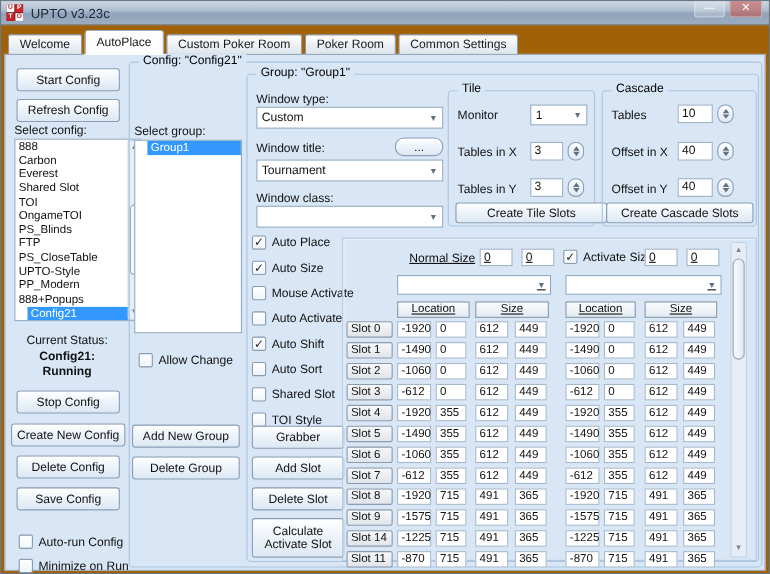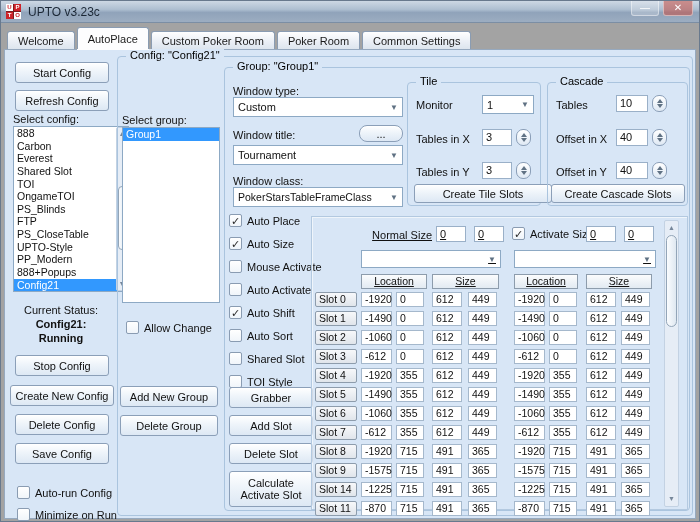--- a/index.html
+++ b/index.html
@@ -1,17 +1,17 @@
 <!DOCTYPE html>
 <html><head>
 <meta charset="utf-8">
 <style>
   html,body{margin:0;padding:0;background:#cfd9e4;}
   *{box-sizing:border-box;font-family:"Liberation Sans","DejaVu Sans",sans-serif;}
-  .window{position:relative;width:700px;height:522px;background:#a3a3a3;border:1px solid #68798d;overflow:hidden;}
+  .window{position:relative;width:700px;height:522px;background:#a16207;border:1px solid #68798d;overflow:hidden;}
   
   .titlebar{position:absolute;left:0;top:0;width:100%;height:22px;
     background:linear-gradient(#cdd8e4 0%,#aebfd1 40%,#90a3ba 55%,#9cadc1 100%);
     border-bottom:1px solid #7b8ea4;}
   .app-logo{position:absolute;left:5px;top:3px;width:15px;height:15px;display:grid;grid-template-columns:7px 7px;grid-template-rows:7px 7px;gap:1px;background:#7a1d20;}
   .app-logo span{font-size:6px;font-weight:bold;line-height:7px;text-align:center;}
   .lg-red{background:#cc2229;color:#fff;}
   .lg-white{background:#fff;color:#cc2229;}
   .title-text{position:absolute;left:27px;top:4px;font-size:12px;color:#1c2836;}
   .wbtn{position:absolute;top:0;height:15px;text-align:center;font-size:10px;color:#fff;border-radius:0 0 3px 3px;line-height:14px;}
@@ -27,21 +27,21 @@
   .page > *, .gbox > *{position:absolute;}
   .lbl{position:absolute;font-size:11px;color:#111;white-space:nowrap;}
   .bold{font-weight:bold;}
   .btn{position:absolute;display:flex;align-items:center;justify-content:center;text-align:center;font-size:11px;color:#111;
     background:linear-gradient(#ffffff,#eef4fa 45%,#dde8f4);border:1px solid #8b9fb8;border-radius:3px;
     box-shadow:inset 0 1px 0 rgba(255,255,255,.8);line-height:12px;}
   .gbox{position:absolute;border:1px solid #aac4de;border-radius:4px;}
   .gbox-label{position:absolute;top:-8px;left:8px;background:#d8e6f6;padding:0 4px;font-size:11px;white-space:nowrap;z-index:2;}
   .listbox{position:absolute;background:#fff;border:1px solid #8da9c4;overflow:hidden;}
   .list-item{font-size:10.5px;height:12.65px;line-height:12.6px;padding:0 3px;white-space:nowrap;color:#111;}
-  .list-item.sel{background:#3298fe;color:#fff;}
+  .list-item.sel{background:#3298fe;color:#fff;margin-left:11px;}
   .combo{position:absolute;background:#fff;border:1px solid #8da9c4;font-size:11px;color:#111;display:flex;align-items:center;padding-left:4px;white-space:nowrap;overflow:hidden;}
   .combo .arrow{margin-left:auto;padding-right:4px;font-size:8px;color:#5f7183;flex:none;}
   .field{position:absolute;background:#fff;border:1px solid #9ab0c8;font-size:11px;color:#111;line-height:14px;padding-left:3px;}
   .cb{display:inline-block;width:13px;height:13px;background:linear-gradient(#fff,#f0f5fa);border:1px solid #8a9cb2;border-radius:2px;
     font-size:11px;line-height:12px;text-align:center;color:#2b2b2b;font-weight:bold;}
   .cbwrap{position:absolute;height:15px;}
   .cbwrap .cb{position:absolute;left:0;top:0;}
   .cbwrap .cblabel{position:absolute;left:18px;top:1px;font-size:11px;white-space:nowrap;color:#111;}
   .spin{position:absolute;width:15px;height:17px;border:1px solid #8b9fb8;border-radius:7px;background:linear-gradient(#ffffff,#dfe9f4);}
   .spin .up{position:absolute;left:4px;top:3px;width:0;height:0;border-left:3px solid transparent;border-right:3px solid transparent;border-bottom:4px solid #5f7183;}
@@ -159,21 +159,20 @@
 
         <span class="lbl" style="left:8px;top:61px">Window title:</span>
         <div class="btn" style="left:134px;top:57px;width:44px;height:17px;border-radius:8px">...</div>
         <div class="combo" style="left:8px;top:77px;width:170px;height:20px">
           <span>Tournament</span>
           <span class="arrow">▼</span>
         </div>
 
         <span class="lbl" style="left:8px;top:107px">Window class:</span>
         <div class="combo" style="left:8px;top:119px;width:170px;height:20px;font-size:10.5px">
-          <span>PokerStarsTableFrameClass</span>
           <span class="arrow">▼</span>
         </div>
 
         <div id="checkCol" style="left:4px;top:146px;width:96px;height:190px">
             <div class="cbwrap" style="left: 0px; top: 0px;">
               <span class="cb checked">✓</span>
               <span class="cblabel">Auto Place</span>
             </div>
             <div class="cbwrap" style="left: 0px; top: 23px;">
               <span class="cb checked">✓</span>

